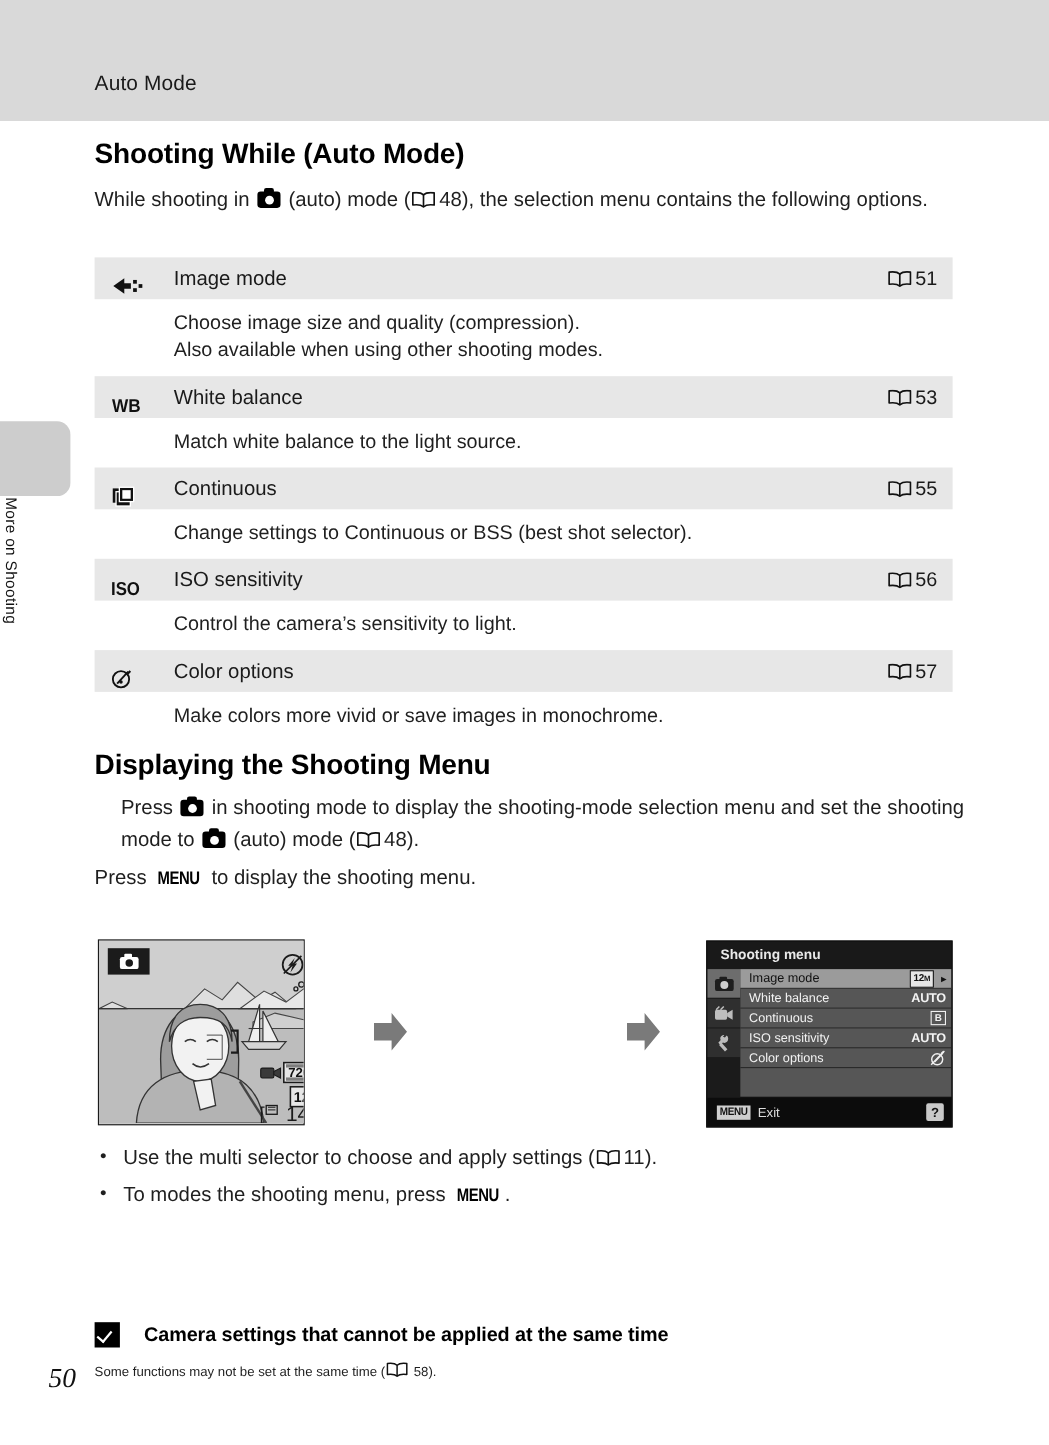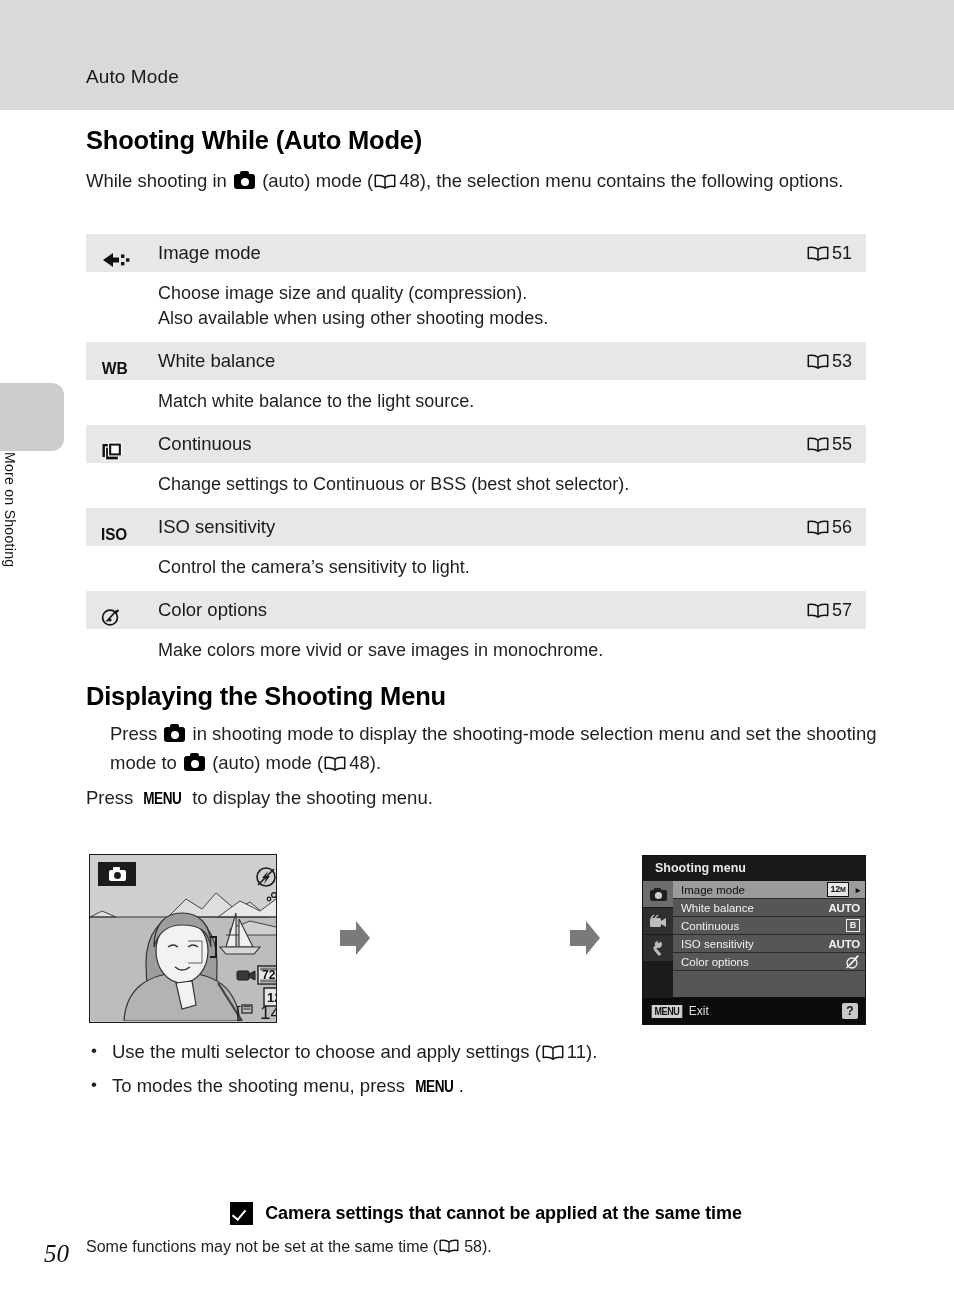--- a/index.html
+++ b/index.html
@@ -179,31 +179,31 @@
   .bullet {
     position: relative; padding-left: 26px; margin-bottom: 6px;
     font-size: 18.5px; line-height: 28px; color:#1f1f1f;
   }
   .bullet::before {
     content:"\2022"; position:absolute; left: 5px; top: -1px; font-size: 17px; color:#1f1f1f;
   }
 
   
   .note { position:absolute; left: 86px; top: 1202px; width: 800px; }
-  .note-head { display:flex; align-items:center; gap: 12px; justify-content: center; }
+  .note-head { display:flex; align-items:center; gap: 22px; }
   .note-mark {
     width: 23px; height: 23px; background:#000; position:relative;
   }
   .note-mark::after{
     content:""; position:absolute; left:5px; top:5px;
     width: 6px; height: 11px; border: 2.6px solid #fff;
     border-top: 0; border-left: 0; transform: rotate(40deg);
   }
   .note-title { font-size: 18px; font-weight:bold; color:#000; letter-spacing:-.1px; }
-  .note-body { margin-top: 11px; font-size: 16px; line-height:22px; color:#1f1f1f; }
+  .note-body { margin-top: 11px; font-size: 12px; line-height:22px; color:#1f1f1f; }
 
   .page-num {
     position:absolute; left: 44px; top: 1240px;
     font-size: 25px; font-style: italic; color:#111;
     font-family: "Liberation Serif", serif;
   }
 </style>
 </head>
 <body>
 

